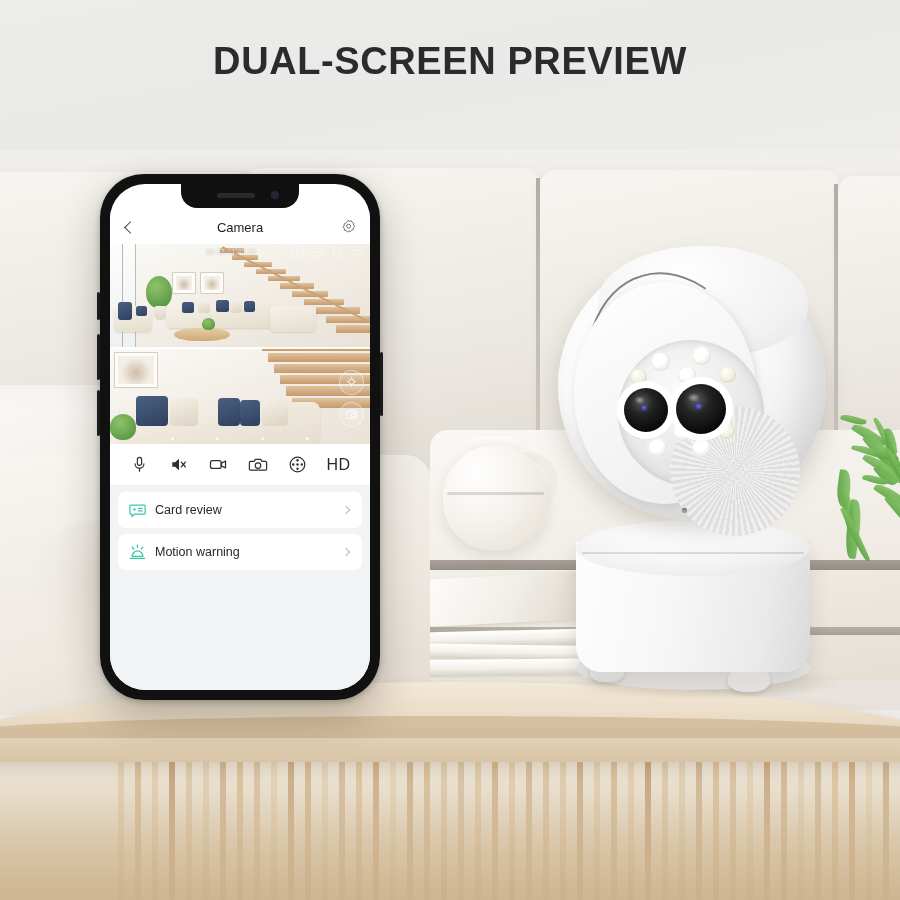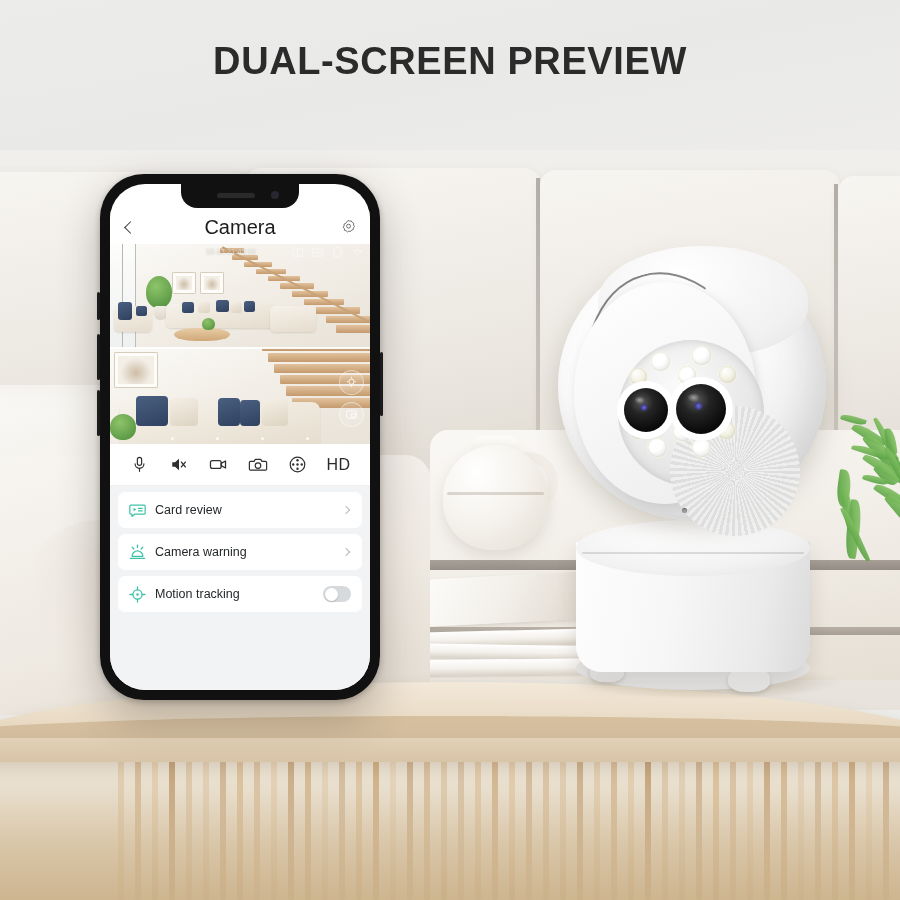--- a/index.html
+++ b/index.html
@@ -223,21 +223,21 @@
     width:1.6px; height:3.6px; background:#111; border-radius:0 1px 1px 0;
   }
   .battery i { display:block; height:100%; background:#111; border-radius:1px; }
 
   
   .navbar {
     position:absolute; left:0; top:26px; width:100%; height:34px;
     background:#fff; display:flex; align-items:center;
     justify-content:space-between; padding:0 13px; z-index:11;
   }
-  .nav-title { font-size:20px; color:#1d1d1d; font-weight:normal; }
+  .nav-title { font-size:13px; color:#1d1d1d; font-weight:normal; }
   .chev-back {
     width:9px; height:9px; border-left:1.7px solid #3a3a3a;
     border-bottom:1.7px solid #3a3a3a; transform:rotate(45deg);
     margin-left:3px;
   }
   .gear { width:18px; height:18px; }
 
   
   .feed {
     position:absolute; left:0; top:60px; width:100%; height:200px;
@@ -769,38 +769,24 @@
       </div>
 
       <div class="lrow">
         <svg class="lrow-ic" viewBox="0 0 24 24">
           <path d="M4.4 17.4 A7.6 7.6 0 0 1 19.6 17.4 Z" fill="none" stroke="#3ec2a8" stroke-width="1.8" stroke-linejoin="round"></path>
           <line x1="2" y1="20.4" x2="22" y2="20.4" stroke="#3ec2a8" stroke-width="1.8" stroke-linecap="round"></line>
           <line x1="12" y1="1.6" x2="12" y2="5" stroke="#3ec2a8" stroke-width="1.8" stroke-linecap="round"></line>
           <line x1="4.6" y1="4.6" x2="6.8" y2="7" stroke="#3ec2a8" stroke-width="1.8" stroke-linecap="round"></line>
           <line x1="19.4" y1="4.6" x2="17.2" y2="7" stroke="#3ec2a8" stroke-width="1.8" stroke-linecap="round"></line>
         </svg>
-        <div class="lrow-lb">Camera warning</div>
+        <div class="lrow-lb">Motion warning</div>
         <div class="chev-r"></div>
       </div>
 
-      <div class="lrow">
-        <svg class="lrow-ic" viewBox="0 0 24 24">
-          <circle cx="12" cy="12" r="6.4" fill="none" stroke="#3ec2a8" stroke-width="1.8"></circle>
-          <circle cx="12" cy="12" r="1.7" fill="#3ec2a8"></circle>
-          <line x1="12" y1="1.4" x2="12" y2="5.2" stroke="#3ec2a8" stroke-width="1.8" stroke-linecap="round"></line>
-          <line x1="12" y1="18.8" x2="12" y2="22.6" stroke="#3ec2a8" stroke-width="1.8" stroke-linecap="round"></line>
-          <line x1="1.4" y1="12" x2="5.2" y2="12" stroke="#3ec2a8" stroke-width="1.8" stroke-linecap="round"></line>
-          <line x1="18.8" y1="12" x2="22.6" y2="12" stroke="#3ec2a8" stroke-width="1.8" stroke-linecap="round"></line>
-        </svg>
-        <div class="lrow-lb">Motion tracking</div>
-        <div class="toggle">
-            <i></i>
-          </div>
-      </div>
 
     </div>
   </div>
 </div>
 
 <div class="camera">
   <div class="cam-shadow"></div>
 
   <div class="cam-base-btm"></div>
   <div class="cam-foot cf1"></div>

